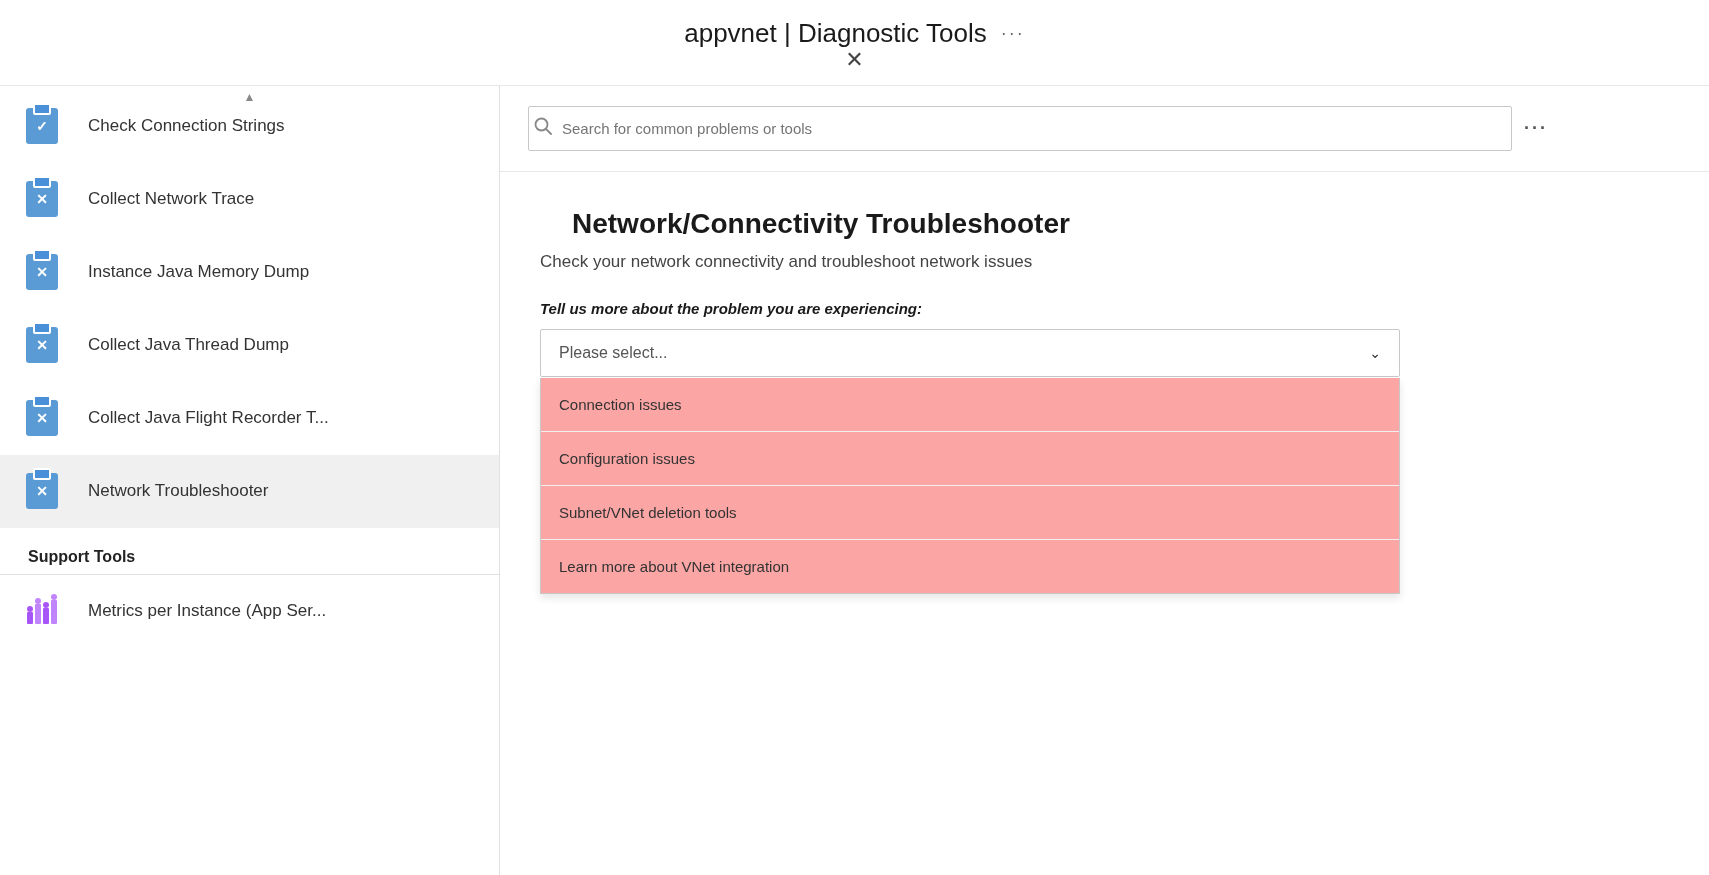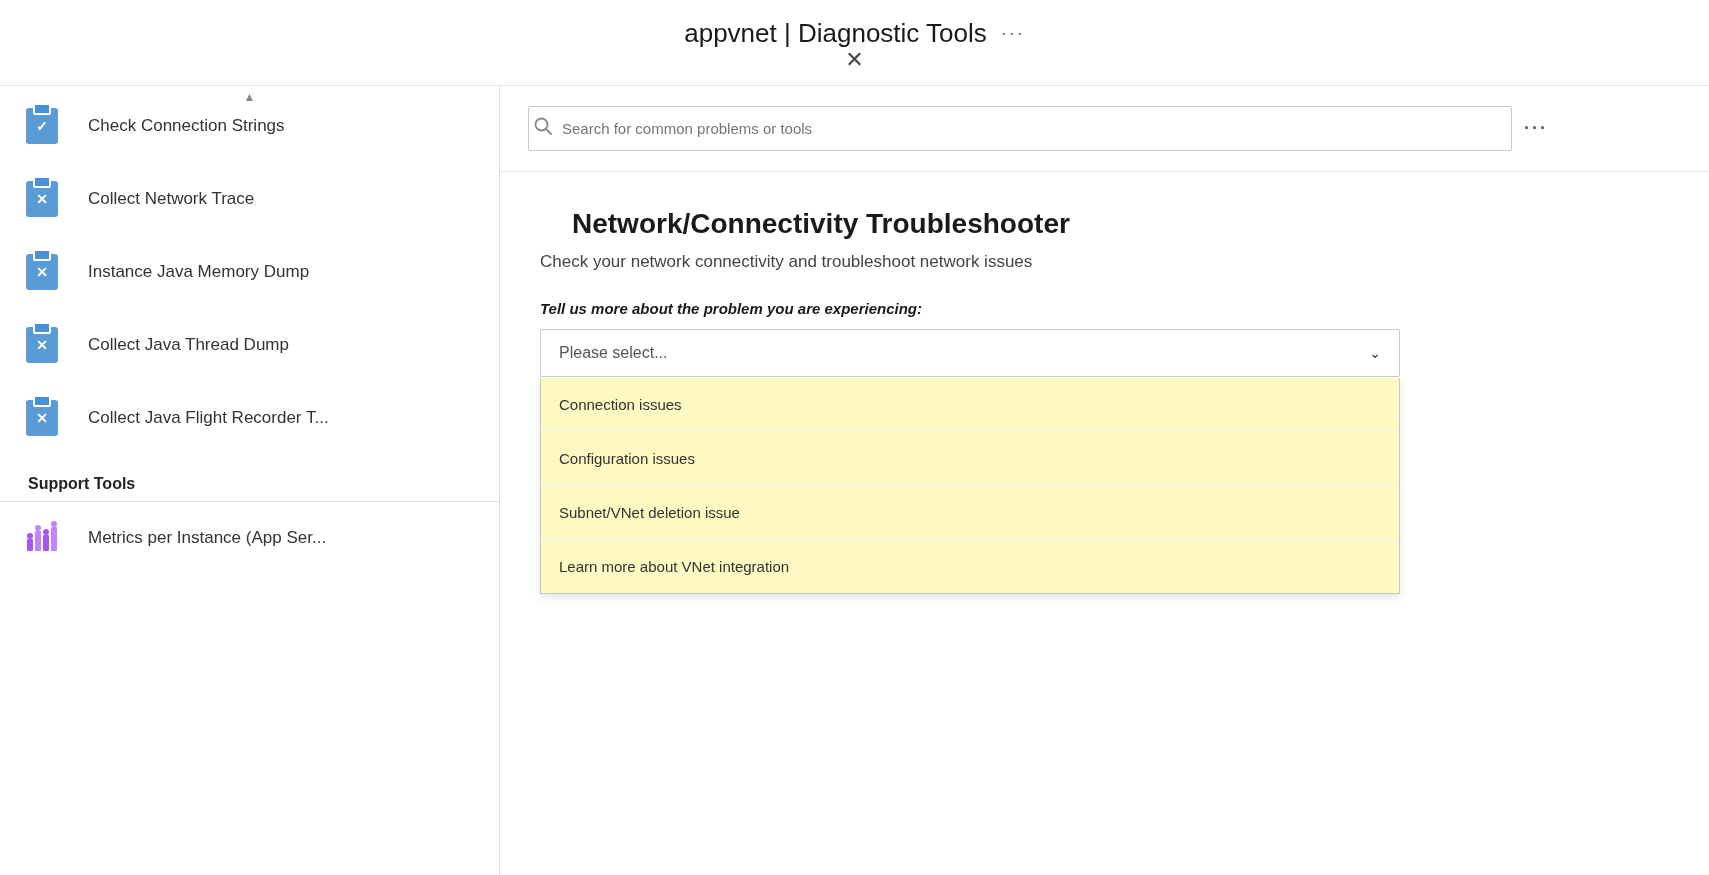--- a/index.html
+++ b/index.html
@@ -266,21 +266,21 @@
     .dropdown-chevron {
       font-size: 14px;
       color: #333;
     }
 
     .dropdown-menu {
       position: absolute;
       top: calc(100% + 1px);
       left: 0;
       right: 0;
-      background: #fef9c3;
+      background: #fca5a5;
       border: 1px solid #c8c8c8;
       border-top: none;
       z-index: 100;
       box-shadow: 0 4px 8px rgba(0,0,0,0.1);
     }
 
     .dropdown-item {
       padding: 18px 18px;
       font-size: 15px;
       color: #333;
@@ -336,20 +336,26 @@
         <span class="sidebar-item-label">Collect Java Thread Dump</span>
       </div>
 
       <div class="sidebar-item">
         <div class="sidebar-icon">
           <div class="icon-clipboard" style="background:#5b9bd5;"></div>
         </div>
         <span class="sidebar-item-label">Collect Java Flight Recorder T...</span>
       </div>
 
+      <div class="sidebar-item active">
+        <div class="sidebar-icon">
+          <div class="icon-clipboard" style="background:#5b9bd5;"></div>
+        </div>
+        <span class="sidebar-item-label">Network Troubleshooter</span>
+      </div>
 
       <div class="sidebar-section-header">Support Tools</div>
 
 
       <div class="sidebar-item">
         <div class="sidebar-icon">
           <div class="icon-metrics">
             <svg width="34" height="34" viewBox="0 0 34 34">
               <rect x="2" y="18" width="6" height="12" fill="#a855f7" rx="1"></rect>
               <rect x="10" y="10" width="6" height="20" fill="#c084fc" rx="1"></rect>
@@ -390,21 +396,21 @@
       <p class="form-label">Tell us more about the problem you are experiencing:</p>
 
       <div class="dropdown-container">
         <div class="dropdown-select">
           <span>Please select...</span>
           <span class="dropdown-chevron">⌄</span>
         </div>
         <div class="dropdown-menu">
           <div class="dropdown-item">Connection issues</div>
           <div class="dropdown-item">Configuration issues</div>
-          <div class="dropdown-item">Subnet/VNet deletion issue</div>
+          <div class="dropdown-item">Subnet/VNet deletion tools</div>
           <div class="dropdown-item">Learn more about VNet integration</div>
         </div>
       </div>
 
     </div>
   </div>
 
 </div>
 
 </body></html>

